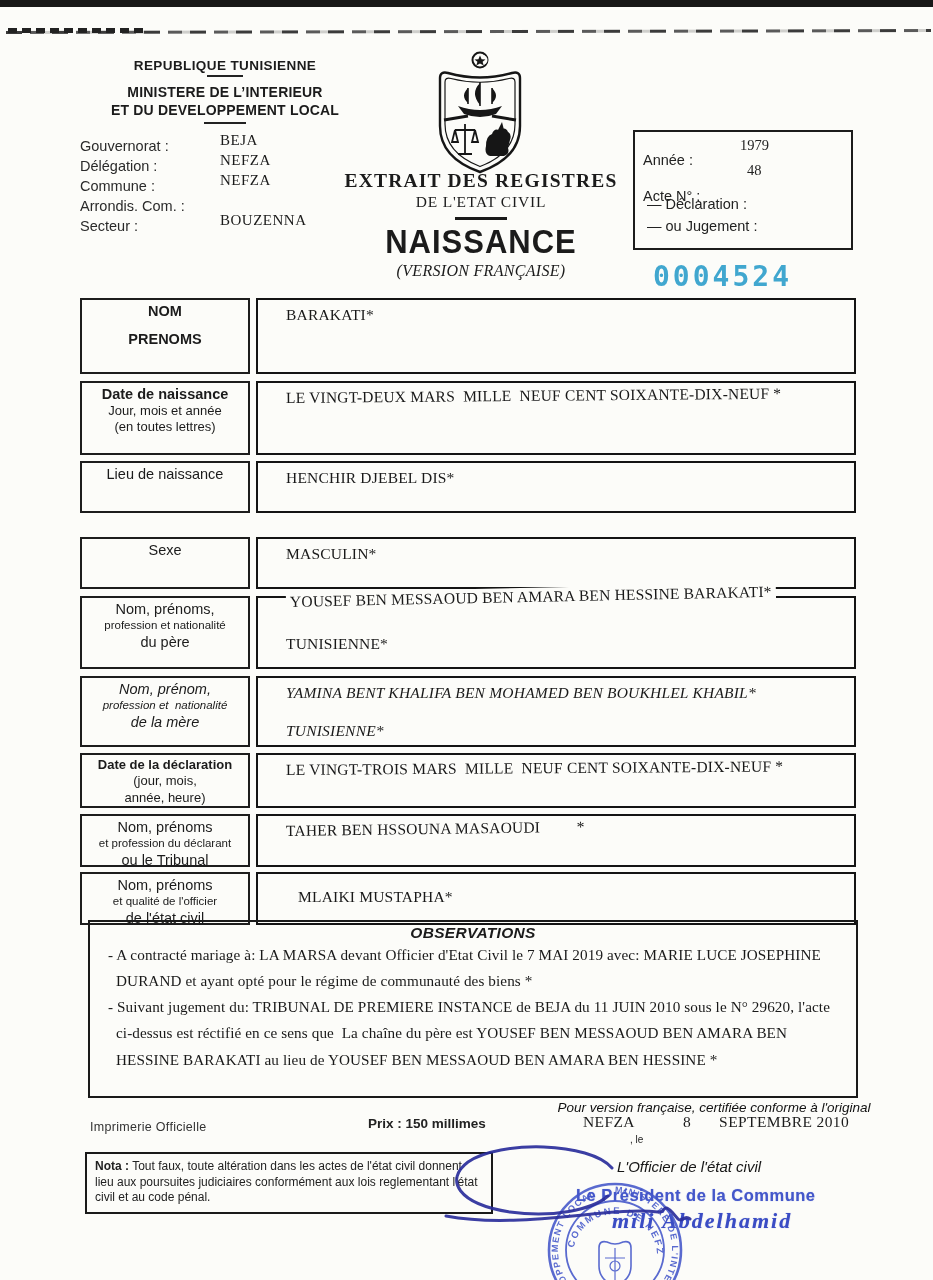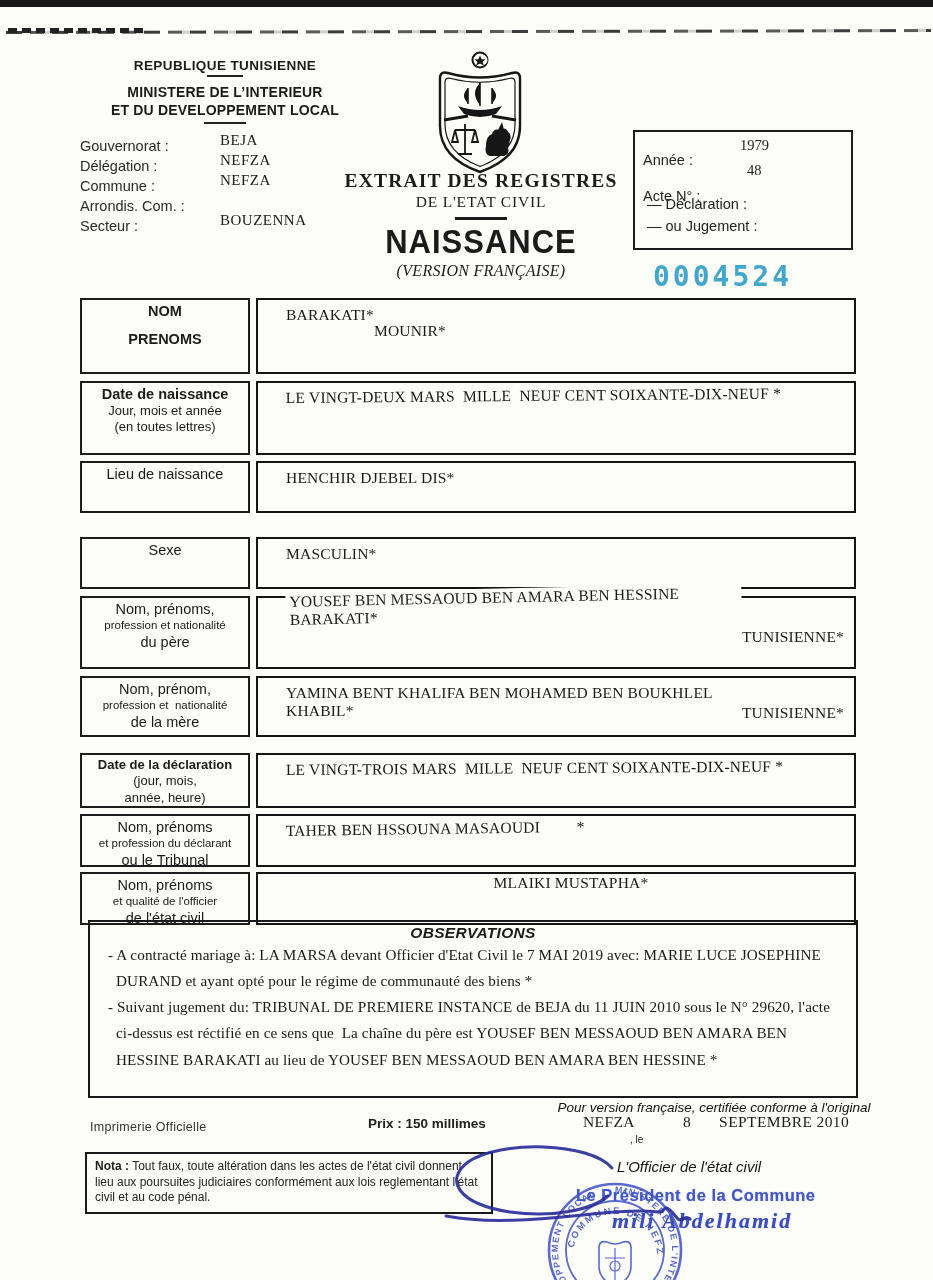--- a/index.html
+++ b/index.html
@@ -40,25 +40,25 @@
   .serial{position:absolute;left:653px;top:260px;font-family:"DejaVu Sans Mono",monospace;
         font-size:28px;letter-spacing:3px;color:#41a7cf;font-weight:bold;}
 
   
   .table{position:absolute;left:80px;top:298px;width:776px;}
   .row{display:flex;margin-bottom:7px;}
   .lbl{width:170px;border:2px solid #1d1d1d;box-sizing:border-box;display:flex;flex-direction:column;
        align-items:center;text-align:center;padding:2px 4px;line-height:1.25;}
   .val{flex:1;border:2.5px solid #141414;box-sizing:border-box;margin-left:6px;
        padding:6px 10px 4px 28px;font-family:"Liberation Serif",serif;font-size:15.5px;
-       letter-spacing:.2px;display:flex;flex-direction:row;color:#191919;}
+       letter-spacing:.2px;display:flex;flex-direction:column;color:#191919;}
   .lt{font-size:14.5px;} .lm{font-size:13px;} .ls{font-size:11.5px;}
   .b{font-weight:bold;}
   .r1{height:76px;} .r2{height:74px;margin-bottom:6px;} .r3{height:52px;margin-bottom:24px;}
-  .r4{height:52px;} .r5{height:73px;} .r6{height:61px;margin-bottom:16px;}
+  .r4{height:52px;} .r5{height:73px;} .r6{height:71px;margin-bottom:6px;font-style:italic;}
   .r7{height:55px;margin-bottom:6px;} .r8{height:53px;margin-bottom:5px;} .r9{height:53px;margin-bottom:0;}
   .r1 .lbl{gap:10px;} .r1 .val .v2{margin-top:16px;}
   .r2 .val .v1{transform:rotate(-0.5deg);transform-origin:left;}
   .r5 .val .v1{margin-top:-11px;transform:rotate(-1.2deg);transform-origin:left;background:#fcfcf9;width:fit-content;padding:0 4px;}
   .r5 .val .v2{margin-top:24px;}
   .r6 .val .v2{margin-top:20px;}
   .r7 .val .v1{transform:rotate(-0.4deg);transform-origin:left;}
   .r8 .val .v1{transform:rotate(-0.8deg);transform-origin:left;}
   .r9 .val{justify-content:center;padding-top:0;padding-left:40px;}
 
@@ -164,21 +164,20 @@
   <div class="serial">0004524</div>
 
   <div class="table">
     <div class="row r1">
       <div class="lbl">
         <span class="lt b">NOM</span>
         <span class="lt b">PRENOMS</span>
       </div>
       <div class="val">
         <span class="v1">BARAKATI*</span>
-        <span class="v2">MOUNIR*</span>
       </div>
     </div>
     <div class="row r2">
       <div class="lbl">
         <span class="lt b">Date de naissance</span>
         <span class="lm">Jour, mois et année</span>
         <span class="lm">(en toutes lettres)</span>
       </div>
       <div class="val">
         <span class="v1">LE VINGT-DEUX MARS &nbsp;MILLE &nbsp;NEUF CENT SOIXANTE-DIX-NEUF *</span>

